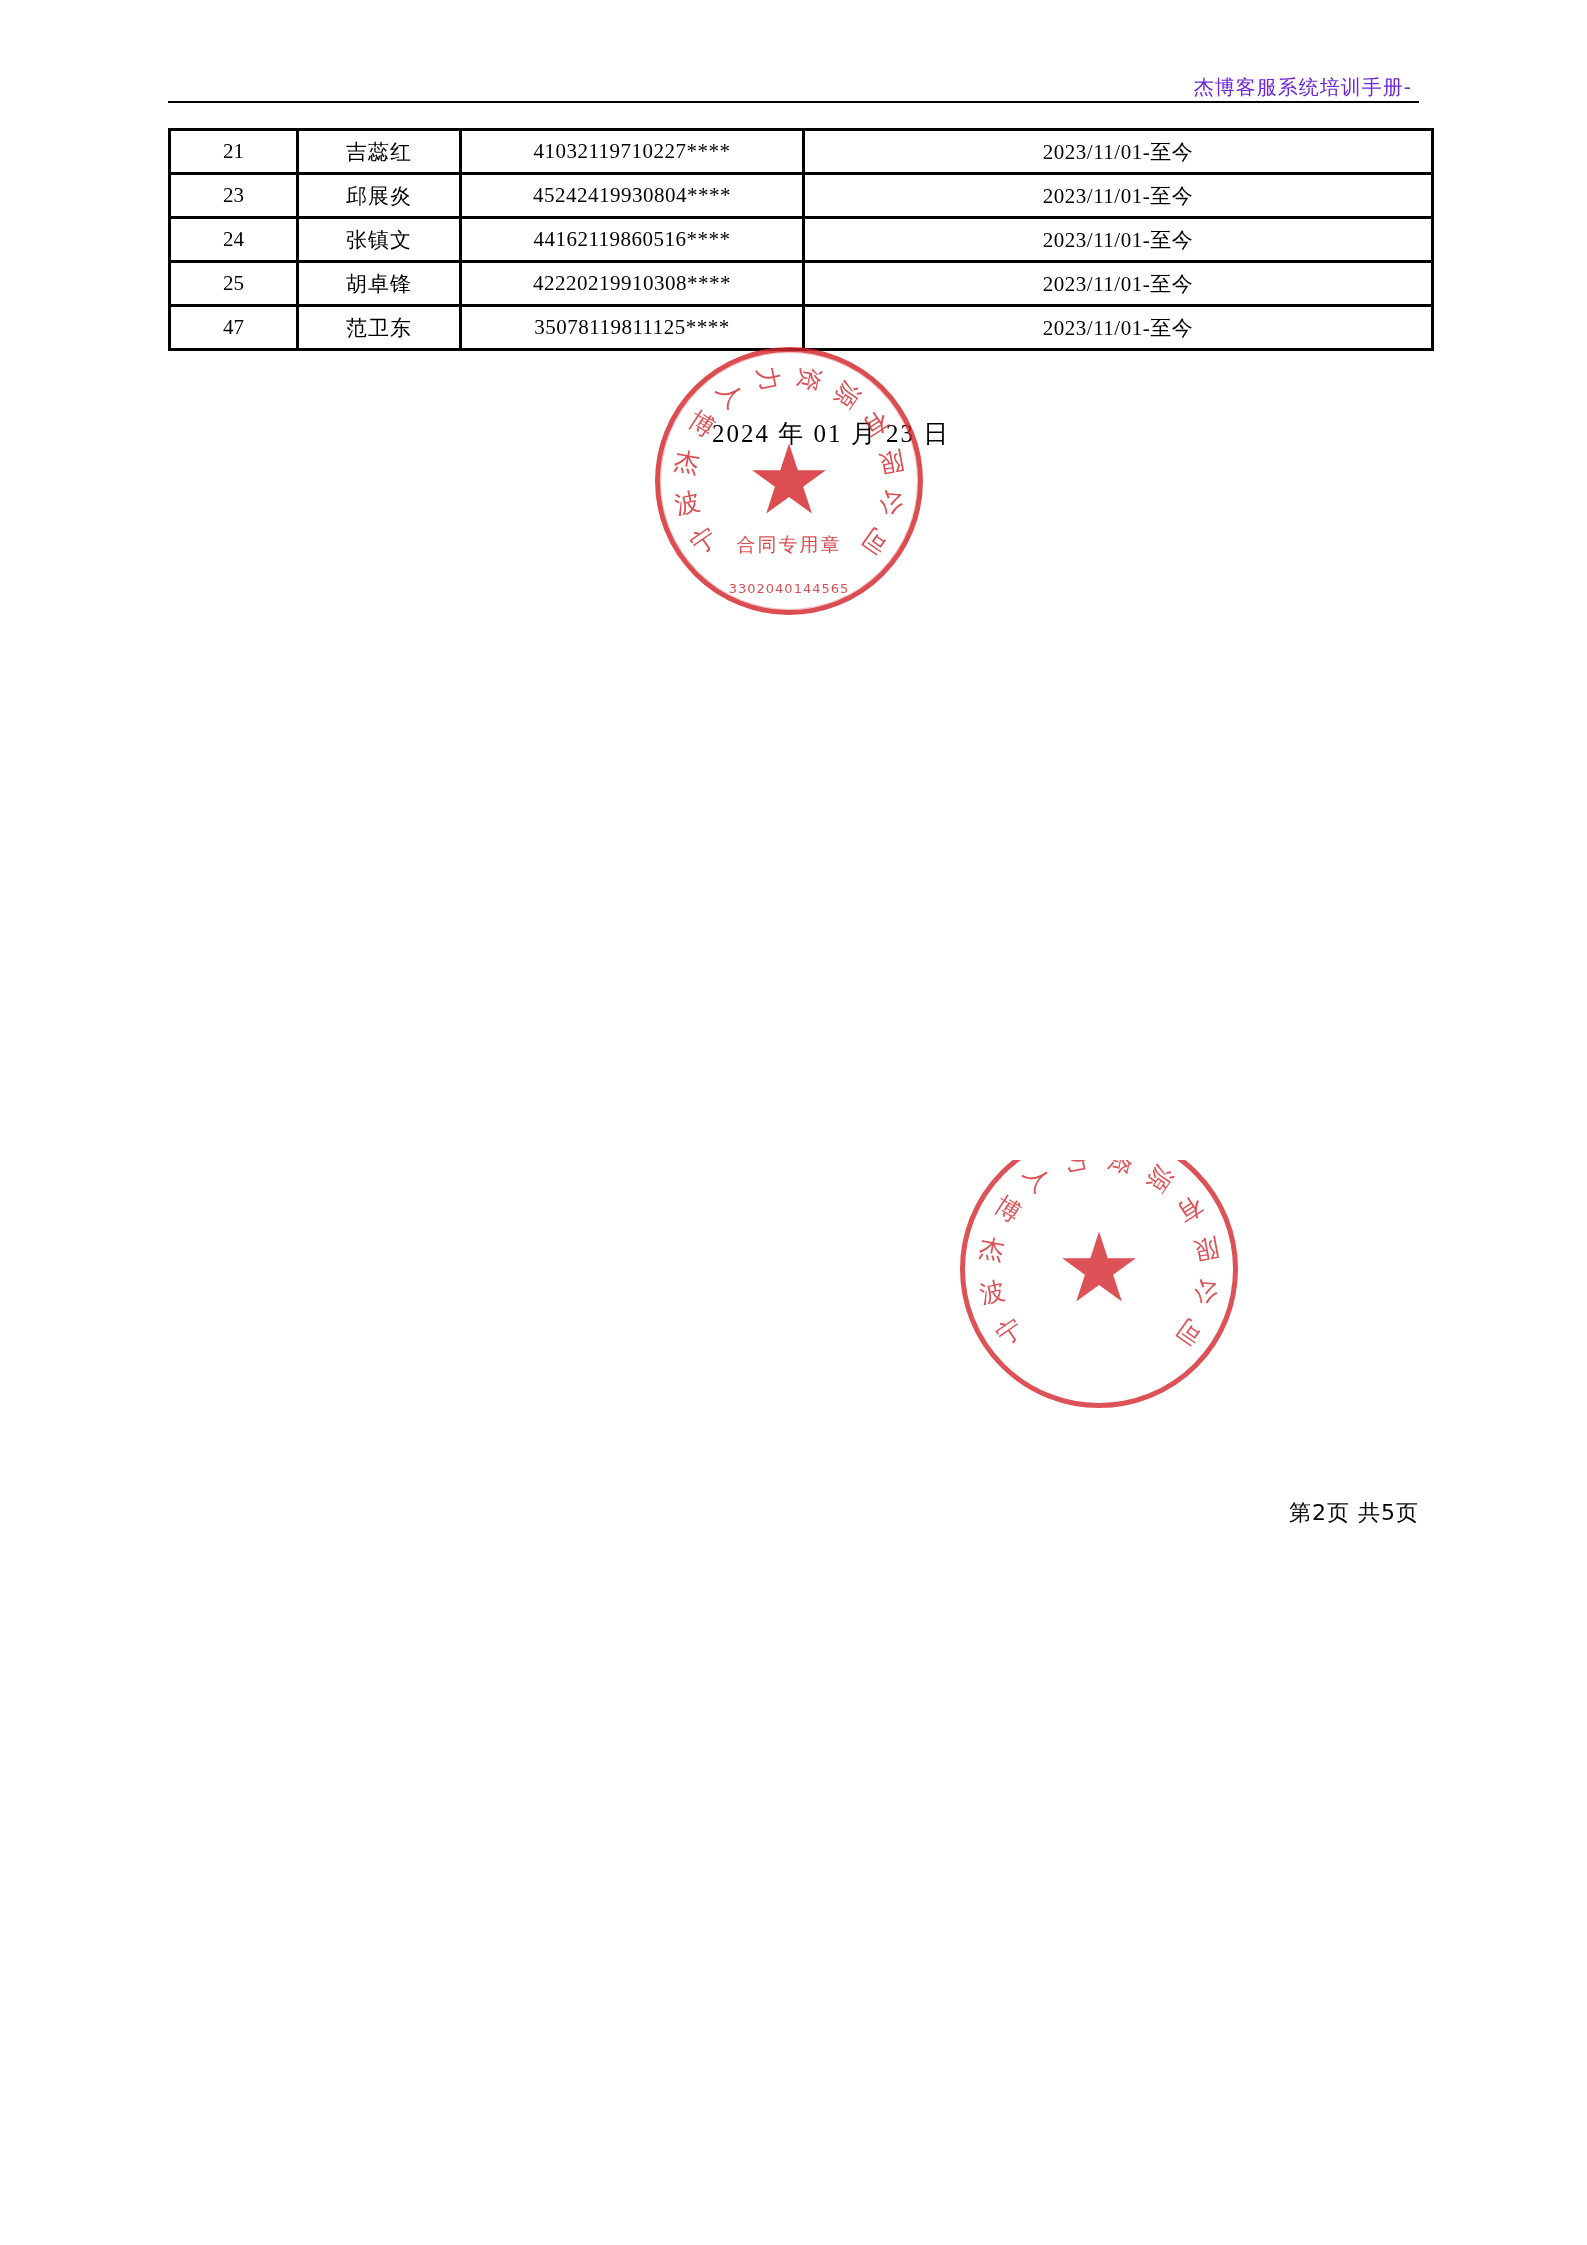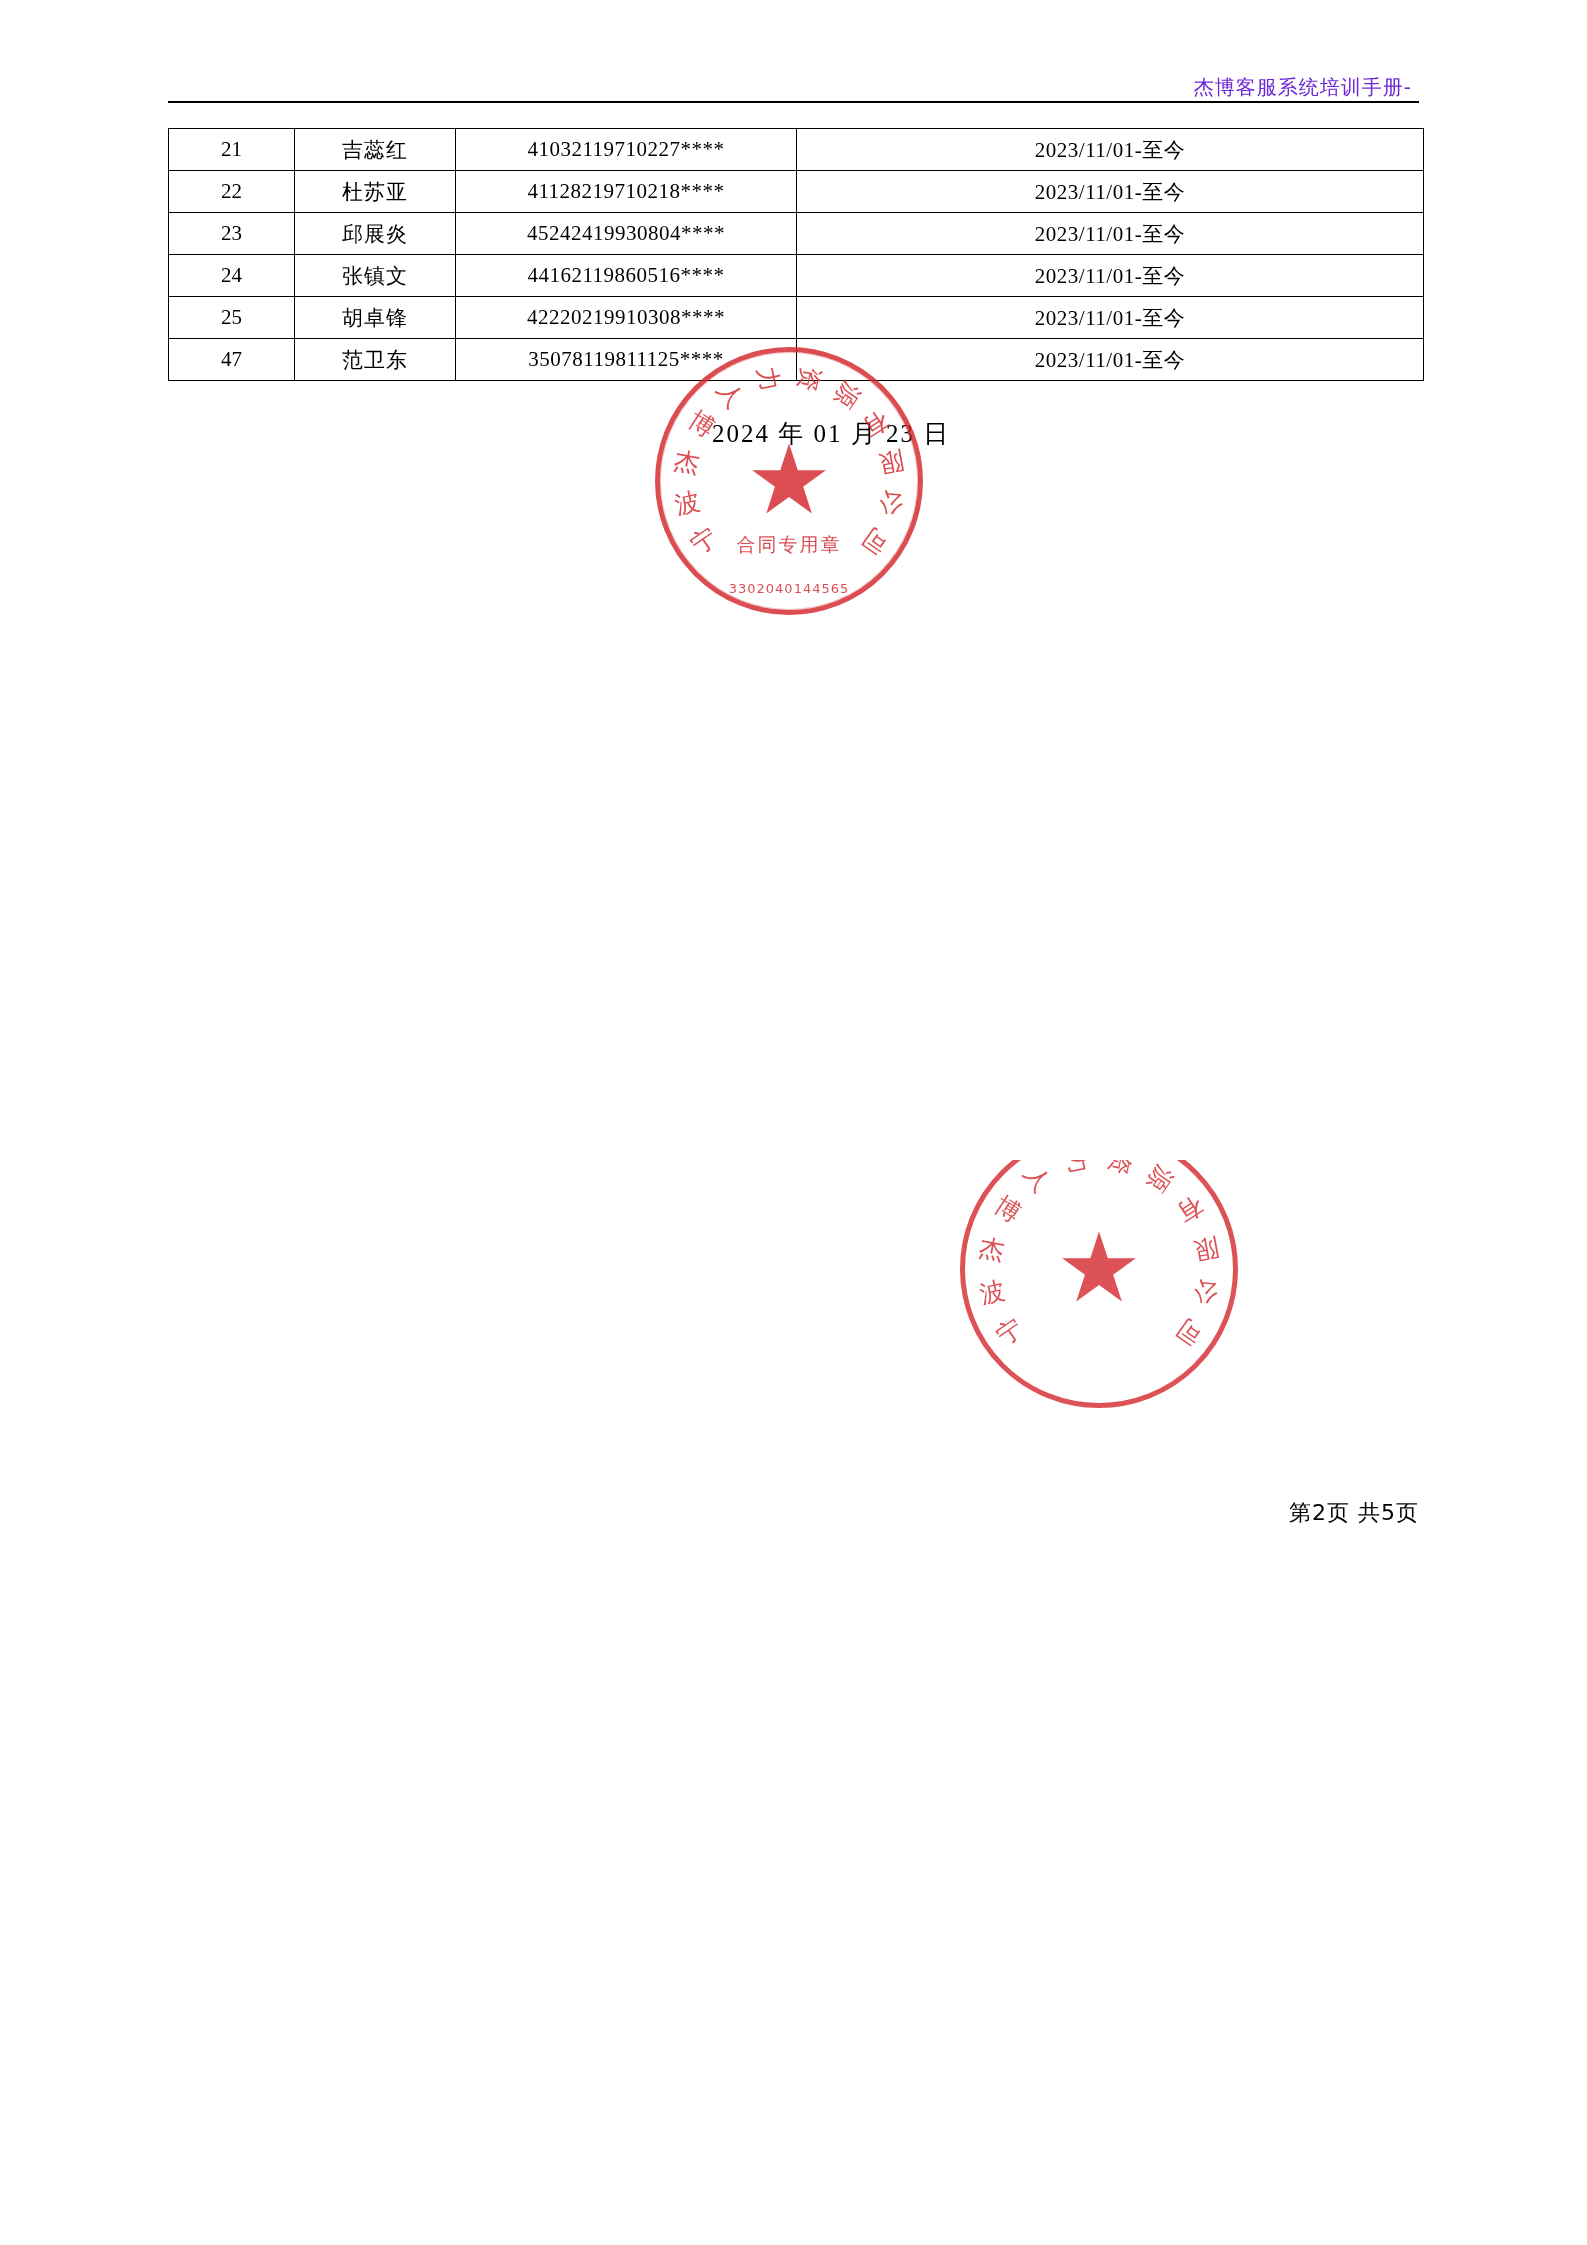--- a/index.html
+++ b/index.html
@@ -52,21 +52,21 @@
     left: 168px;
     top: 128px;
     width: 1251px;
   }
   table.roster {
     border-collapse: collapse;
     width: 1251px;
     table-layout: fixed;
   }
   table.roster td {
-    border: 1px solid #000000;
+    border: 3px solid #000000;
     height: 41px;
     text-align: center;
     vertical-align: middle;
     font-size: 21px;
     font-family: "Liberation Serif", serif;
     padding: 0;
   }
   table.roster td.c-index { width: 125px; }
   table.roster td.c-name  { width: 160px; font-family: Liberation Sans, sans-serif; font-size: 21px; letter-spacing: 1px;}
   table.roster td.c-id    { width: 340px; font-family: Liberation Serif, serif; letter-spacing: 0.5px;}
@@ -207,26 +207,20 @@
   </div>
   <div class="header-rule"></div>
 
   <div class="table-wrap">
     <table class="roster">
       <tbody>
         <tr>
           <td class="c-index">21</td>
           <td class="c-name">吉蕊红</td>
           <td class="c-id">41032119710227****</td>
-          <td class="c-period">2023/11/01-至今</td>
-        </tr>
-        <tr>
-          <td class="c-index">22</td>
-          <td class="c-name">杜苏亚</td>
-          <td class="c-id">41128219710218****</td>
           <td class="c-period">2023/11/01-至今</td>
         </tr>
         <tr>
           <td class="c-index">23</td>
           <td class="c-name">邱展炎</td>
           <td class="c-id">45242419930804****</td>
           <td class="c-period">2023/11/01-至今</td>
         </tr>
         <tr>
           <td class="c-index">24</td>

